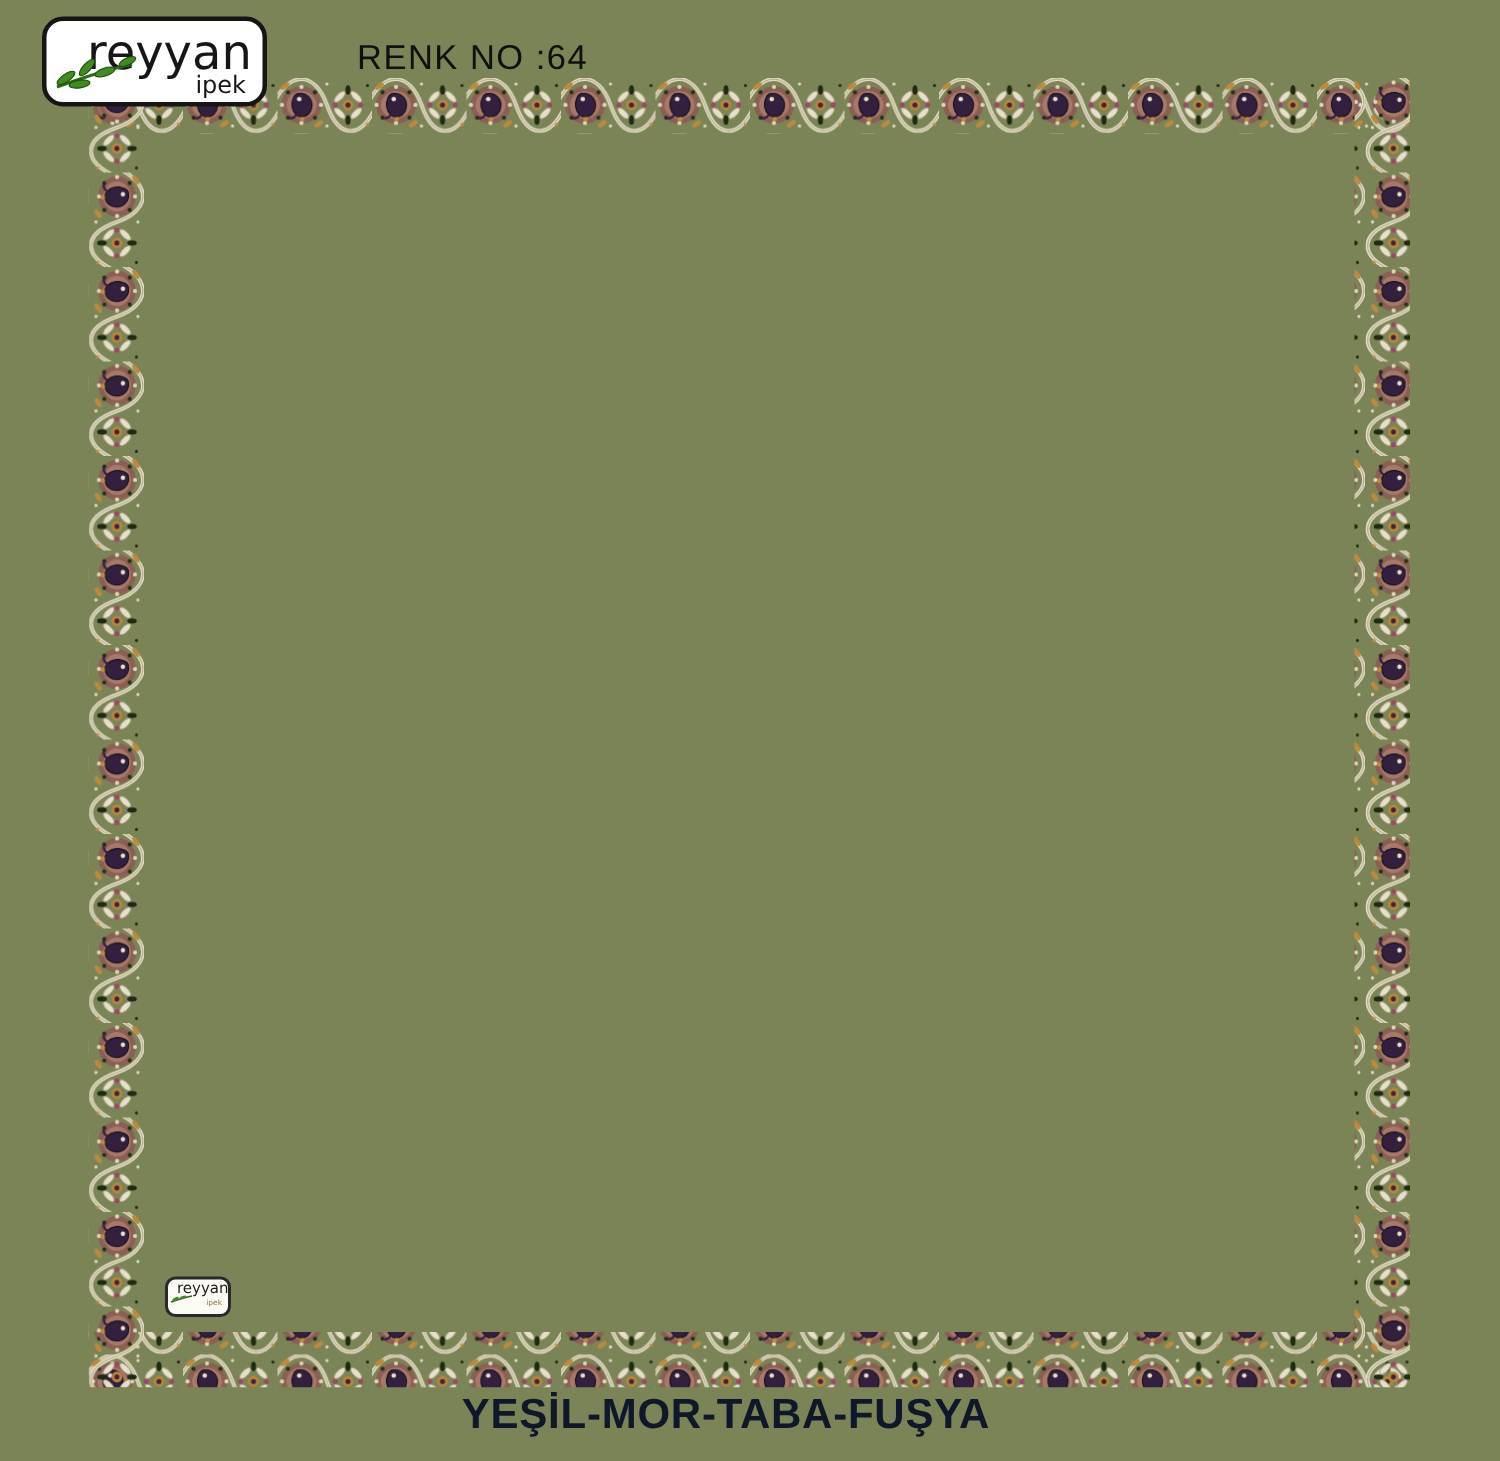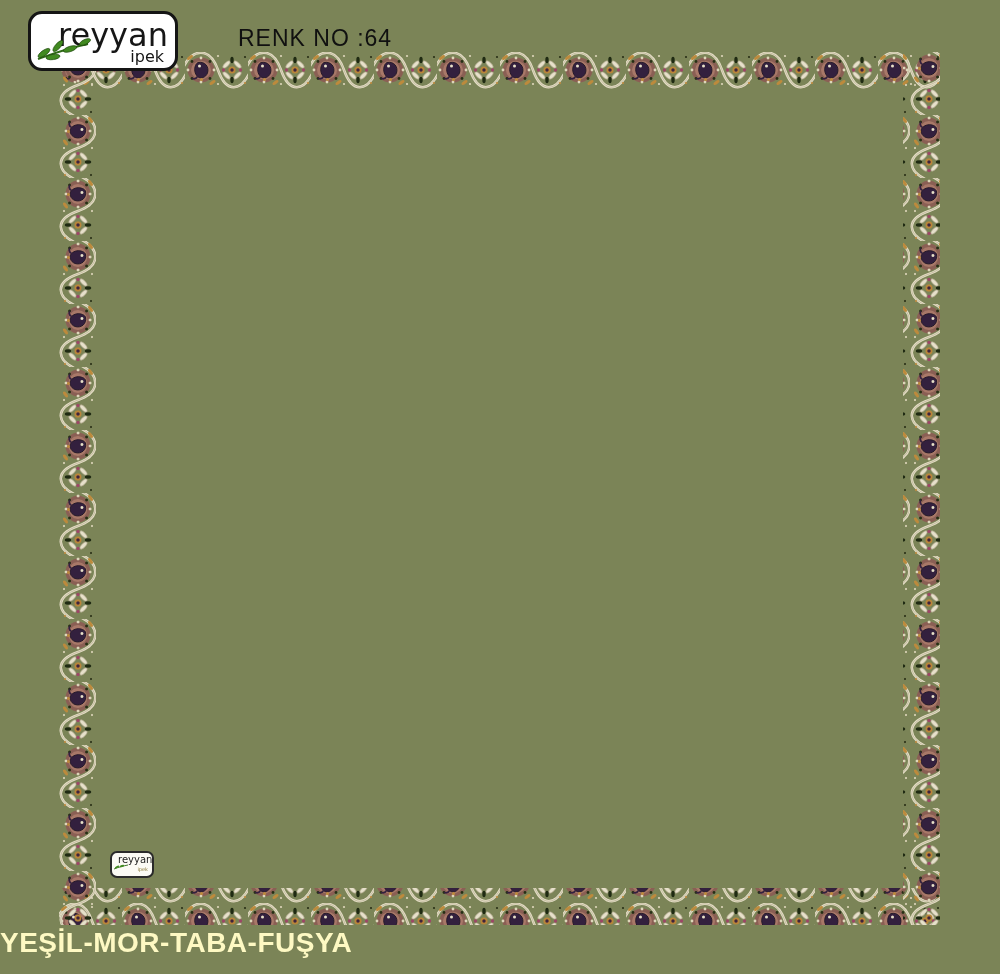--- a/index.html
+++ b/index.html
@@ -60,21 +60,22 @@
   .inner-tag .submark {
     position: absolute; right: 4px; top: 13px;
     font-family: "DejaVu Sans", sans-serif;
     font-size: 5px; color: #8a7a3a;
   }
   .inner-tag .leaf { position: absolute; left: 1px; bottom: 2px; }
 
   
   .caption {
     position: absolute; left: 0; top: 927px; width: 968px; z-index: 3;
-    font-size: 28px; font-weight: 700; color: #fef9c3;
+    text-align: center;
+    font-size: 28px; font-weight: 700; color: #0f172a;
     letter-spacing: 0.5px;
   }
 </style>
 </head>
 <body>
 
 <div class="canvas">
 
   <svg class="frame" width="881" height="873" viewBox="0 0 881 873" xmlns="http://www.w3.org/2000/svg">
     <defs>

